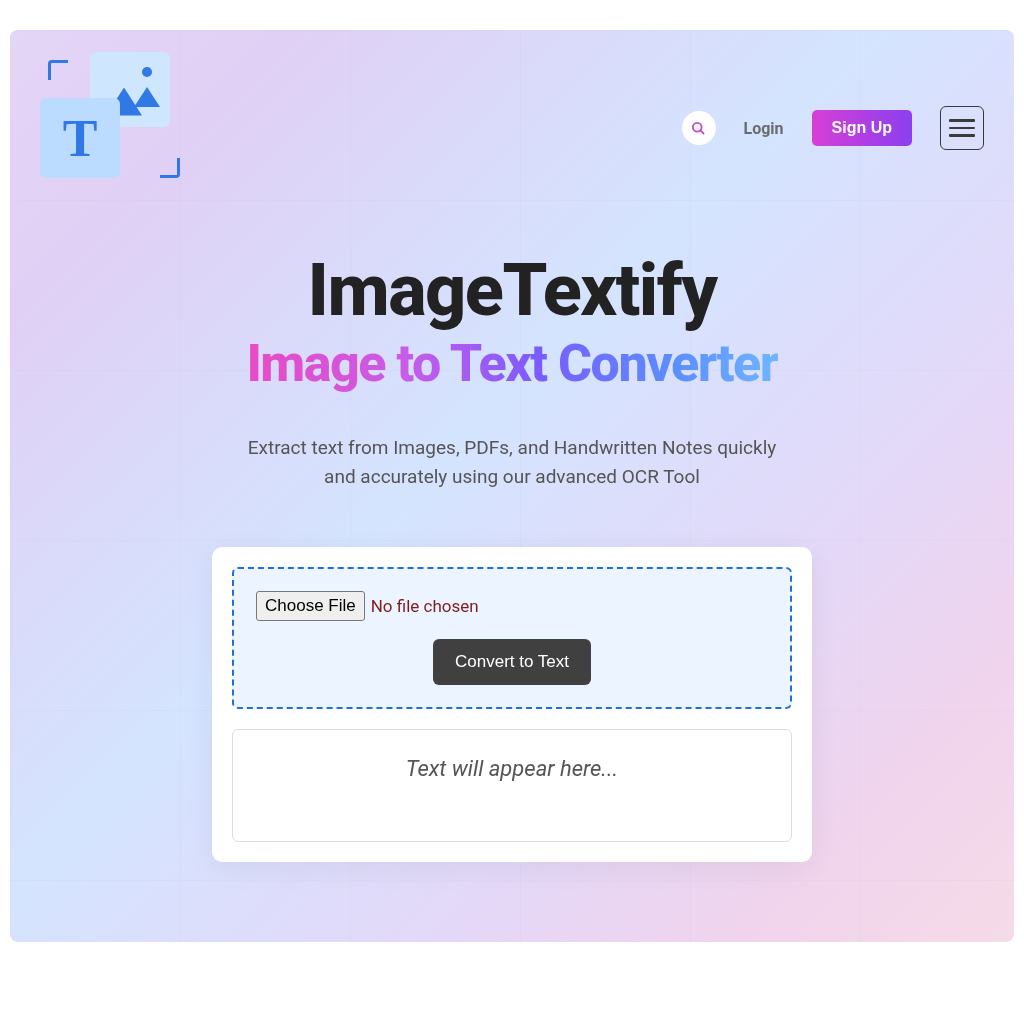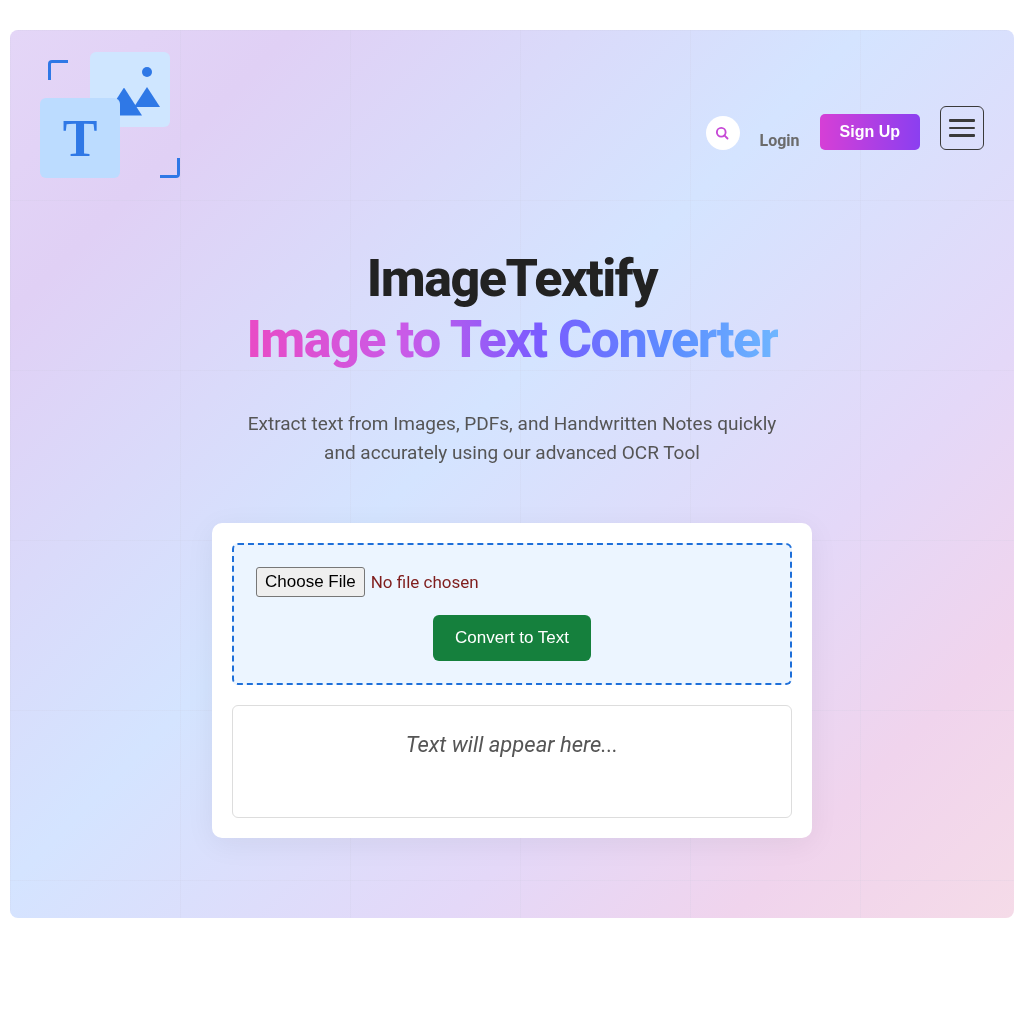--- a/index.html
+++ b/index.html
@@ -105,22 +105,22 @@
 .corner-tl, .corner-br {
   position: absolute;
   width: 20px;
   height: 20px;
   border: 3px solid #2f78e6;
 }
 .corner-tl { top: 12px; left: 8px; border-right: none; border-bottom: none; border-radius: 4px 0 0 0; }
 .corner-br { bottom: 30px; right: 20px; border-left: none; border-top: none; border-radius: 0 0 4px 0; }
 .nav-right {
   display: flex;
-  align-items: flex-end;
-  gap: 20px;
+  align-items: center;
+  gap: 28px;
 }
 .search-circle {
   width: 34px;
   height: 34px;
   background: #fff;
   border-radius: 50%;
   display: flex;
   align-items: center;
   justify-content: center;
   cursor: pointer;
@@ -161,21 +161,21 @@
   background: #3a3a3a;
   border-radius: 1px;
 }
 .hero-content {
   text-align: center;
   padding: 40px 40px 0 40px;
   position: relative;
   z-index: 2;
 }
 .title-main {
-  font-size: 52px;
+  font-size: 72px;
   font-weight: 800;
   color: #222;
   letter-spacing: -1.5px;
   text-align: center;
 }
 .title-sub {
   font-size: 52px;
   font-weight: 800;
   letter-spacing: -1.5px;
   background: linear-gradient(90deg, #e94bc5 0%, #c95be8 30%, #7a5cff 55%, #5b8dff 80%, #6fb6ff 100%);
@@ -221,21 +221,21 @@
   border: 1px solid #777;
   background: #efefef;
   border-radius: 3px;
   cursor: pointer;
 }
 .no-file {
   color: #7f1d1d;
   font-size: 17px;
 }
 .convert-btn {
-  background: #15803d;
+  background: #404040;
   color: #fff;
   font-size: 17px;
   border: none;
   padding: 13px 22px;
   border-radius: 6px;
   cursor: pointer;
 }
 .output-box {
   border: 1px solid #ddd;
   border-radius: 6px;

